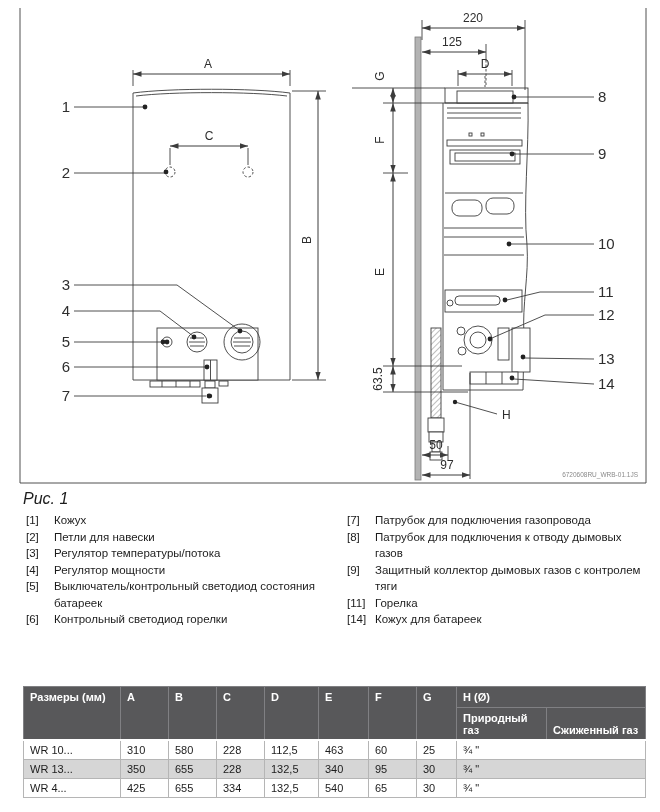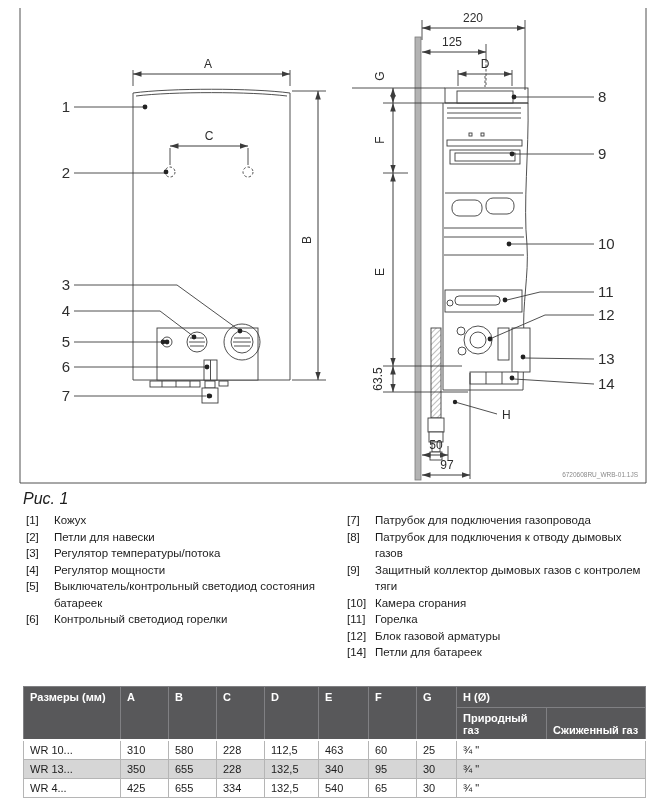--- a/index.html
+++ b/index.html
@@ -345,34 +345,26 @@
       </div>
     <div class="li">
         <span class="n">[8]</span>
         <span class="t">Патрубок для подключения к отводу дымовых газов</span>
       </div>
     <div class="li">
         <span class="n">[9]</span>
         <span class="t">Защитный коллектор дымовых газов с контролем тяги</span>
       </div>
     <div class="li">
-        <span class="n">[10]</span>
-        <span class="t">Камера сгорания</span>
-      </div>
-    <div class="li">
         <span class="n">[11]</span>
         <span class="t">Горелка</span>
       </div>
     <div class="li">
-        <span class="n">[12]</span>
-        <span class="t">Блок газовой арматуры</span>
-      </div>
-    <div class="li">
         <span class="n">[14]</span>
-        <span class="t">Петли для батареек</span>
+        <span class="t">Кожух для батареек</span>
       </div>
   </div>
 
   
   <table id="dims-table">
     <colgroup>
       <col class="c-model">
         <col class="c-a">
         <col class="c-b">
         <col class="c-c">

